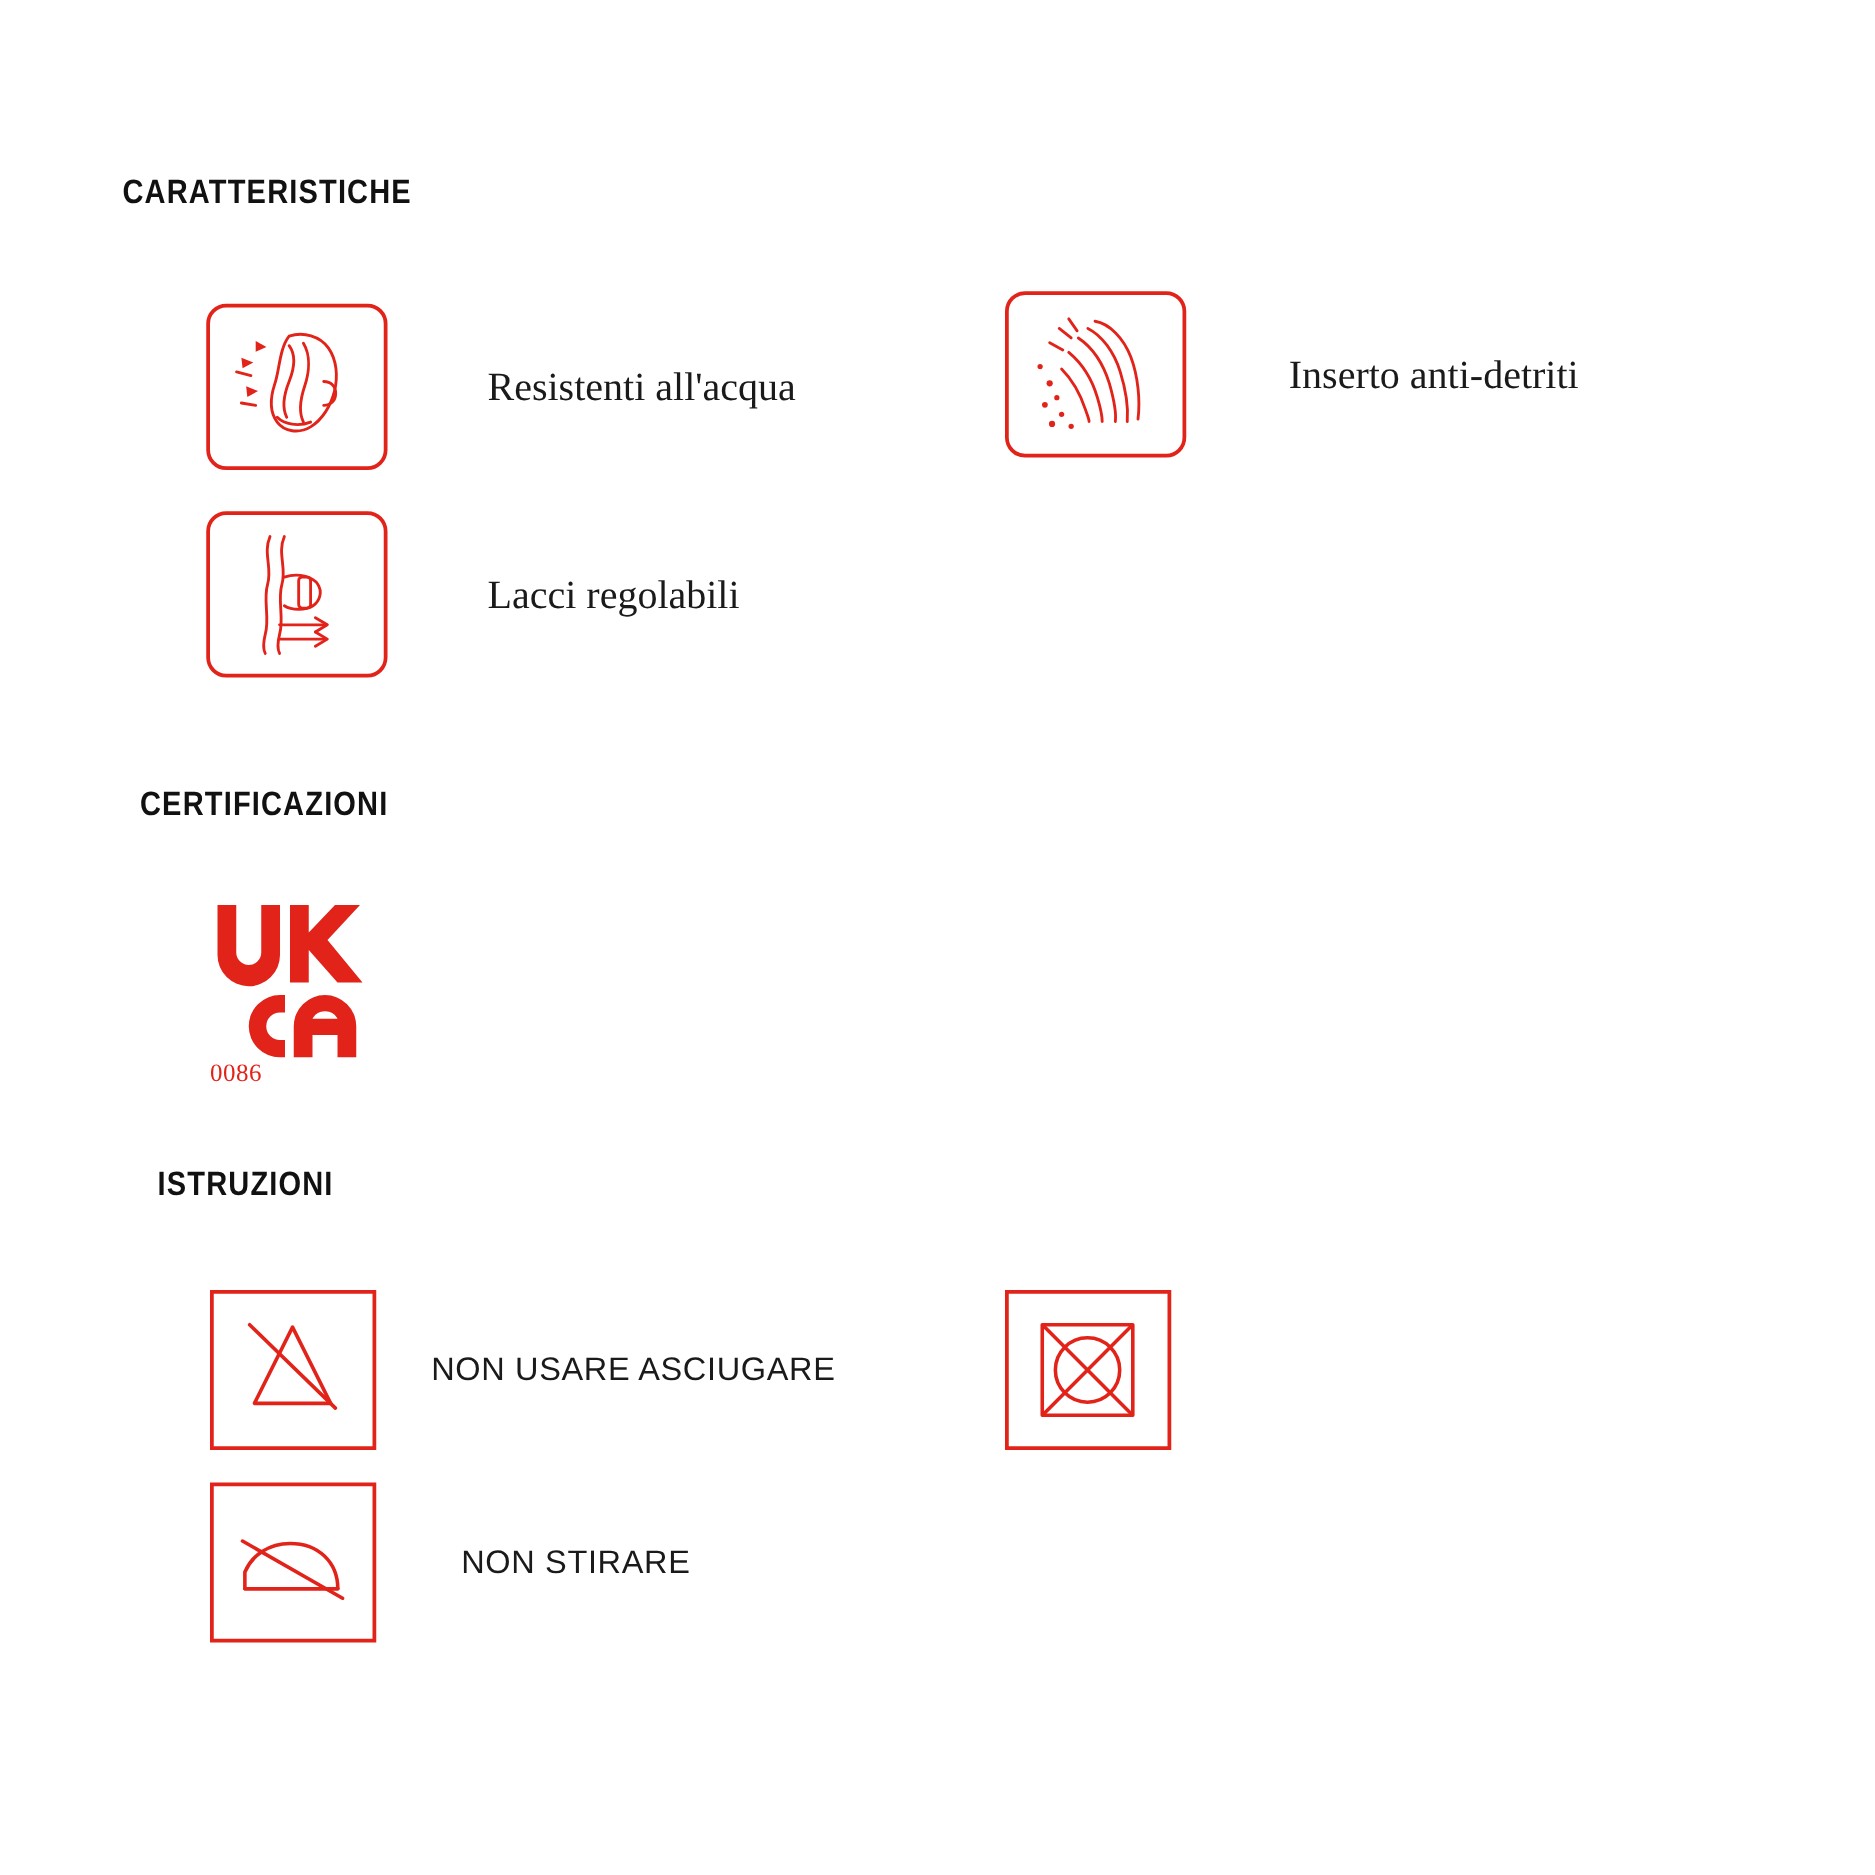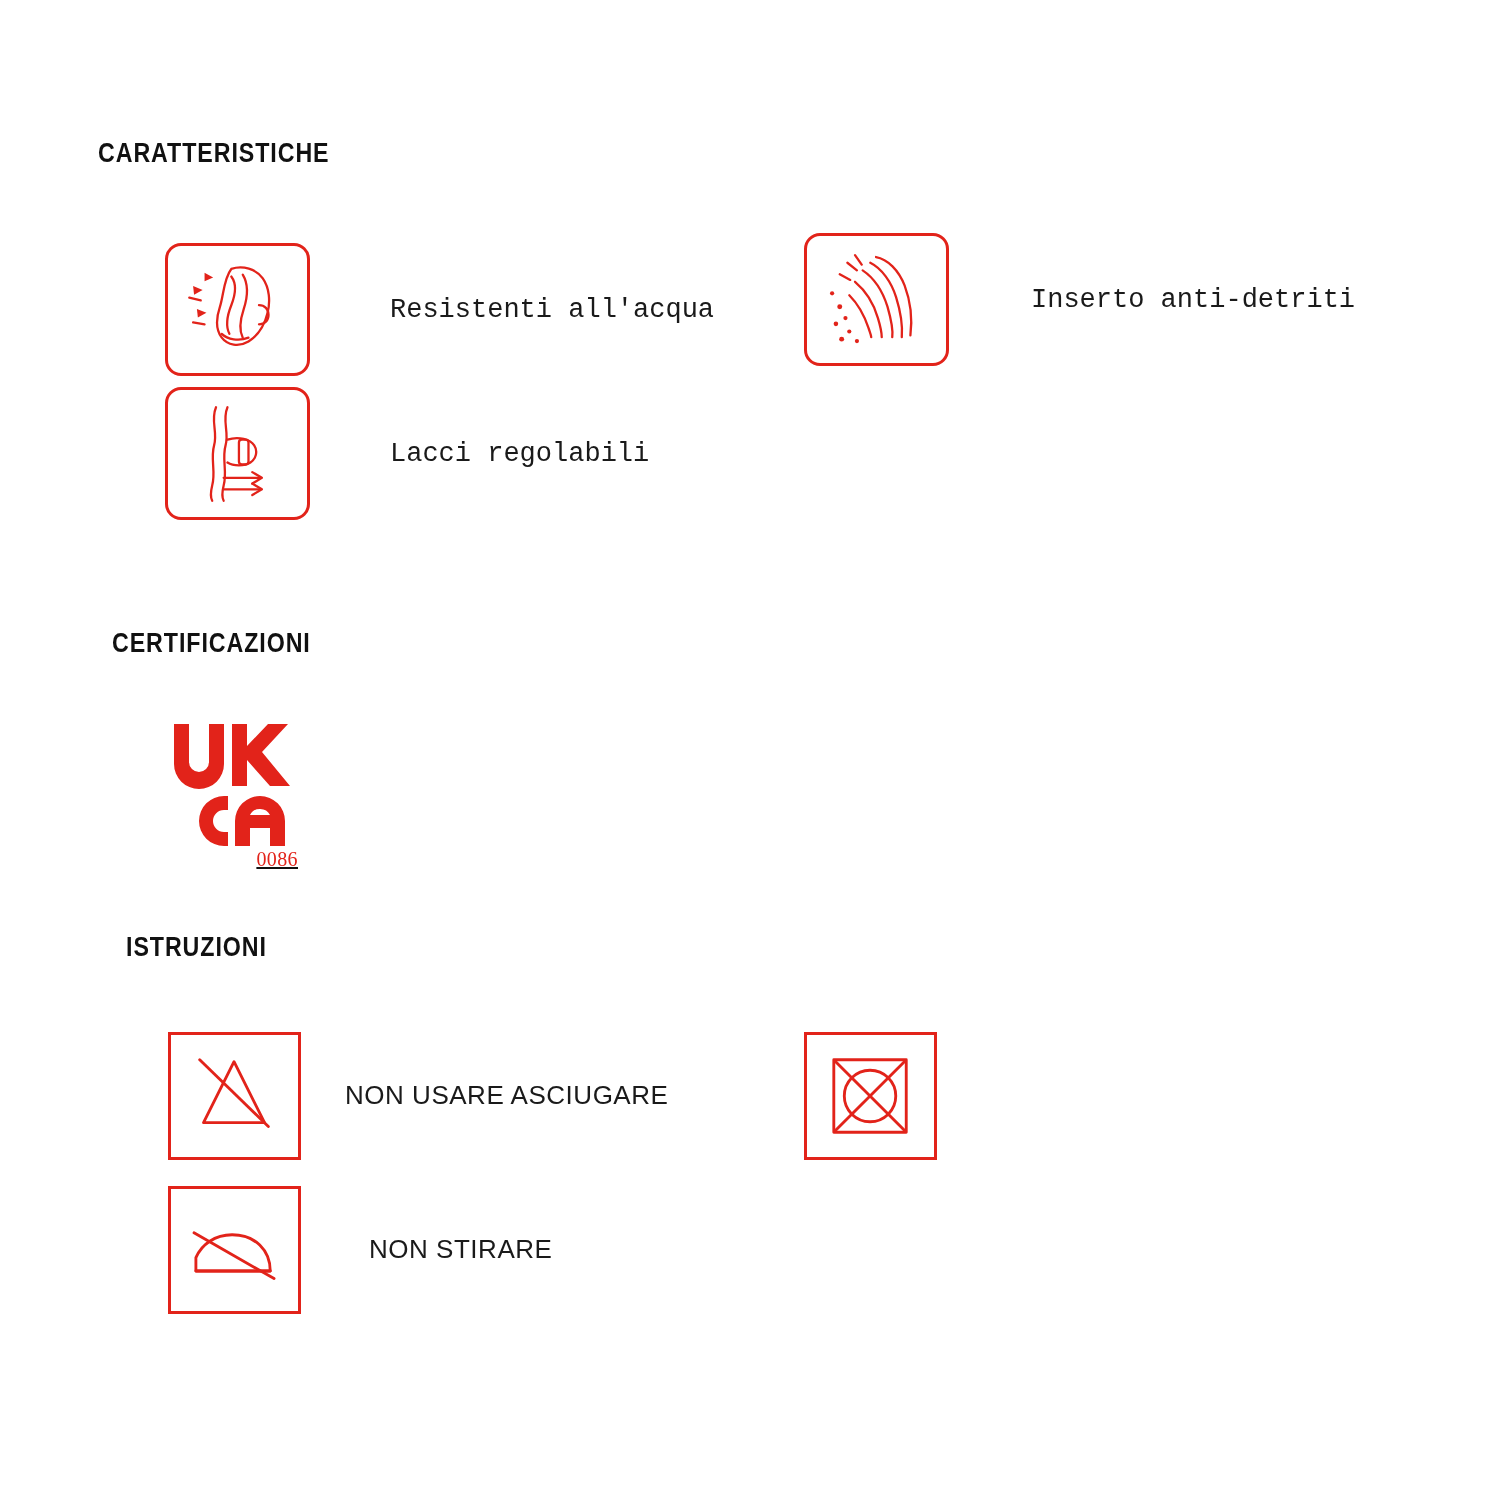--- a/index.html
+++ b/index.html
@@ -49,40 +49,39 @@
     border: 3px solid #e2231a;
     border-radius: 16px;
     box-sizing: border-box;
     flex: 0 0 auto;
     position: relative;
     background: #ffffff;
   }
   .feature .icon-box svg { display: block; width: 100%; height: 100%; }
   .feature .label {
     margin-left: 80px;
-    font-size: 27px;
+    font-size: 32px;
     color: #1a1a1a;
-    font-family: Liberation Mono, monospace;
+    font-family: Liberation Serif, serif;
     white-space: nowrap;
   }
 
   #feature-0 { left: 165px; top: 243px; }
   #feature-1 { left: 804px; top: 233px; }
-  #feature-2 { left: 165px; top: 387px; }
+  #feature-2 { left: 165px; top: 409px; }
 
   #feature-1 .label { margin-left: 82px; }
 
   
   .cert {
     position: absolute;
     left: 168px;
     top: 716px;
     width: 130px;
-    text-align: right;
-    text-decoration: underline;
+    text-align: left;
   }
   .cert svg { display: block; }
   .cert .cert-number {
     font-family: "Liberation Serif", serif;
     font-size: 20px;
     color: #e2231a;
     letter-spacing: 0.02em;
     margin-top: 2px;
   }
 

